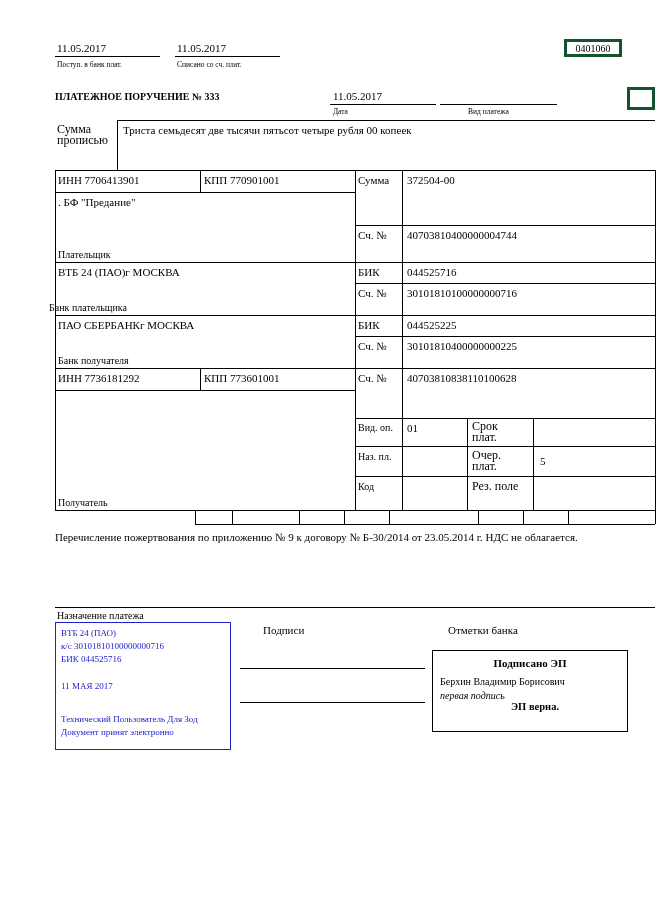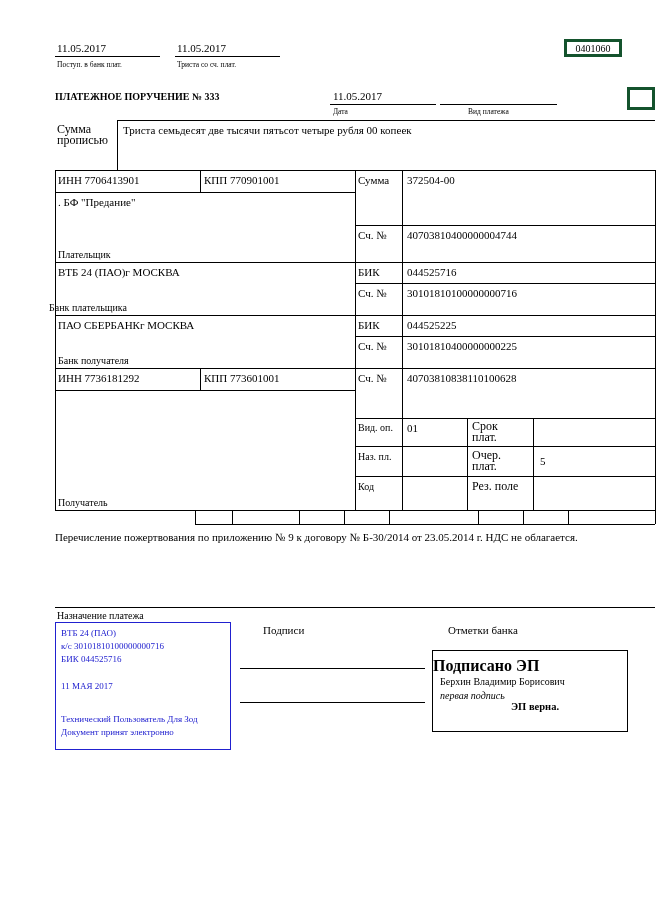--- a/index.html
+++ b/index.html
@@ -36,21 +36,21 @@
 <body>
 
 <div class="page">
 
   <div class="t" style="left:57px;top:42px">11.05.2017</div>
   <div class="hl" style="left:55px;top:56px;width:105px"></div>
   <div class="ts" style="left:57px;top:60px">Поступ. в банк плат.</div>
 
   <div class="t" style="left:177px;top:42px">11.05.2017</div>
   <div class="hl" style="left:175px;top:56px;width:105px"></div>
-  <div class="ts" style="left:177px;top:60px">Триста со сч. плат.</div>
+  <div class="ts" style="left:177px;top:60px">Списано со сч. плат.</div>
 
   <div class="codebox" style="left:564px;top:39px;width:58px;height:18px">0401060</div>
 
   <div class="tb" style="left:55px;top:90px">ПЛАТЕЖНОЕ ПОРУЧЕНИЕ № 333</div>
   <div class="t" style="left:333px;top:90px">11.05.2017</div>
   <div class="hl" style="left:330px;top:104px;width:106px"></div>
   <div class="ts" style="left:333px;top:107px">Дата</div>
   <div class="hl" style="left:440px;top:104px;width:117px"></div>
   <div class="ts" style="left:468px;top:107px">Вид платежа</div>
   <div class="codebox" style="left:627px;top:87px;width:28px;height:23px"></div>
@@ -144,19 +144,19 @@
   <div class="bank-stamp">
     <div class="bs-l">ВТБ 24 (ПАО)</div>
     <div class="bs-l">к/с 30101810100000000716</div>
     <div class="bs-l">БИК 044525716</div>
     <div class="bs-l" style="margin-top:14px">11 МАЯ 2017</div>
     <div class="bs-l" style="margin-top:20px">Технический Пользователь Для Зод</div>
     <div class="bs-l">Документ принят электронно</div>
   </div>
 
   <div class="esign">
-    <div style="left:0;right:0;top:6px;font-weight:bold;font-size:16px">Подписано ЭП</div>
+    <div style="left:0;right:0;top:6px;text-align:center;font-weight:bold;font-size:11px">Подписано ЭП</div>
     <div style="left:7px;top:25px">Берхин Владимир Борисович</div>
     <div style="left:7px;top:39px;font-style:italic">первая подпись</div>
     <div style="left:78px;top:50px;font-weight:bold;font-size:10.5px">ЭП верна.</div>
   </div>
 
 </div>
 
 </body></html>

